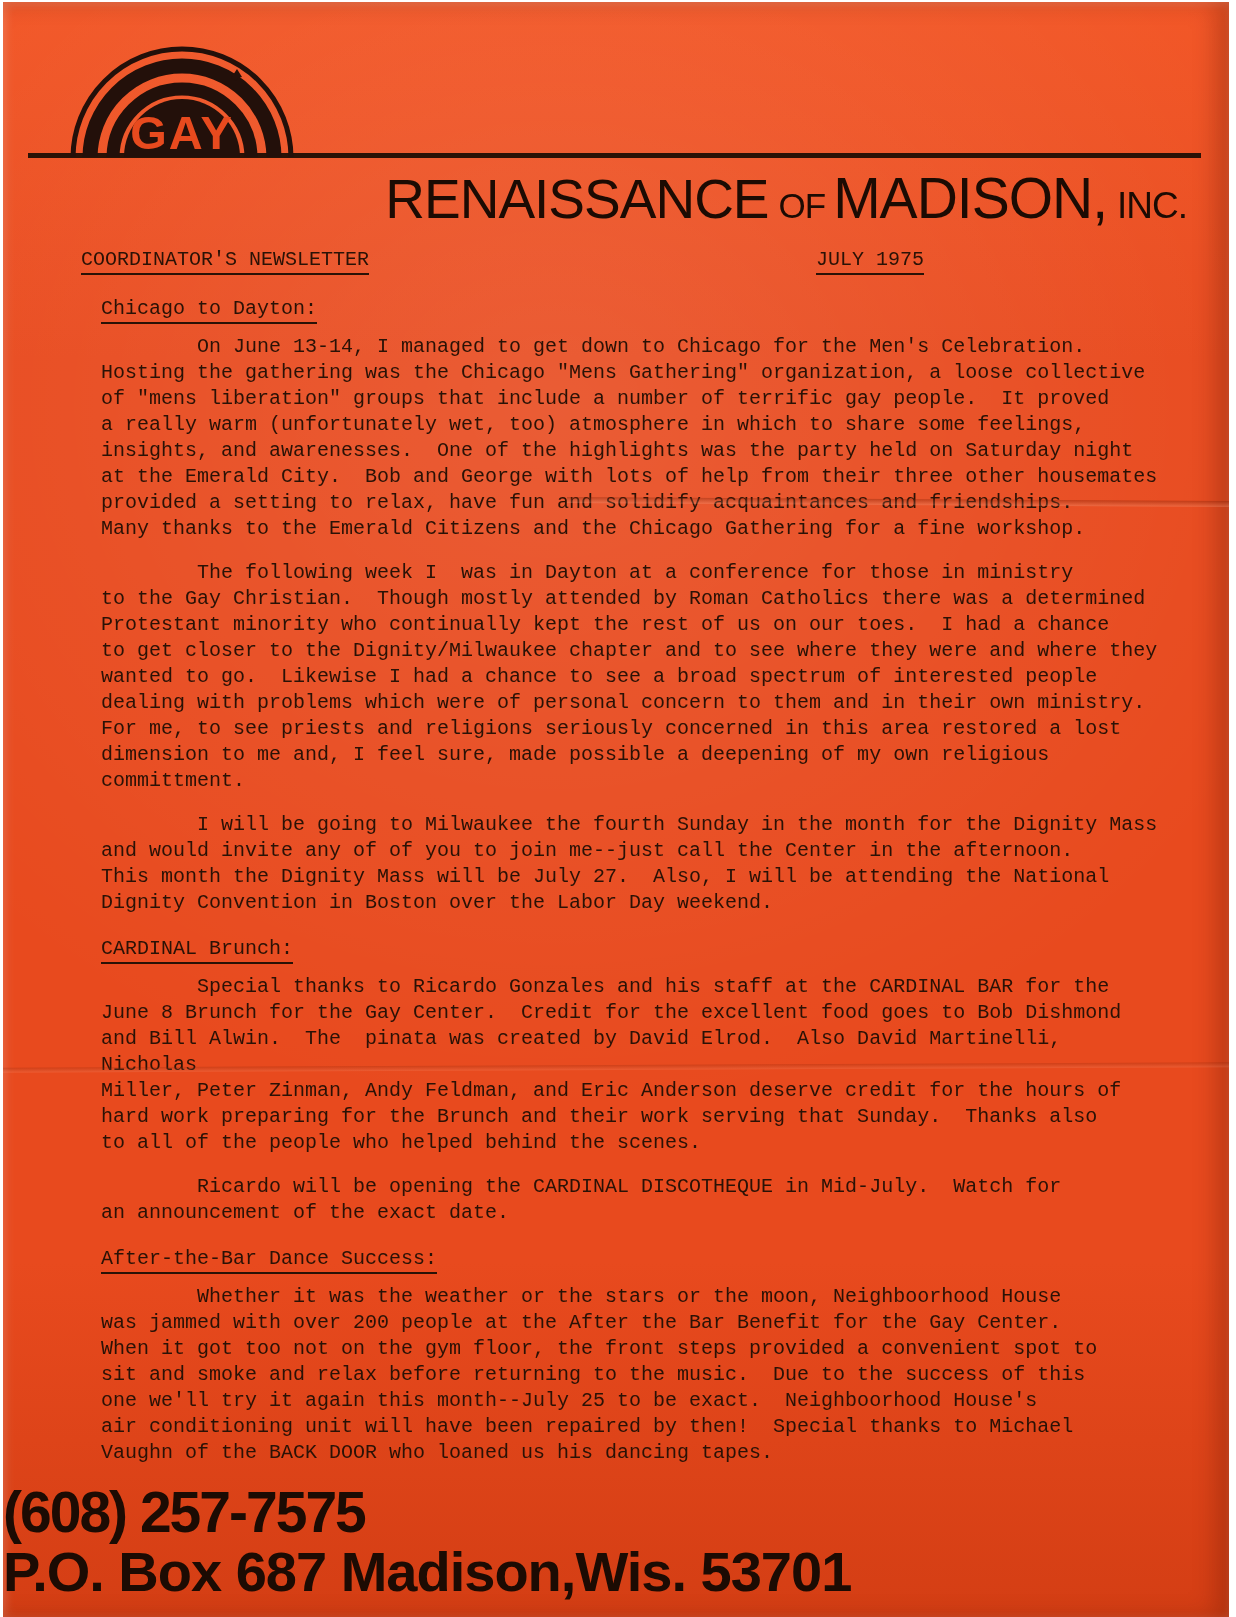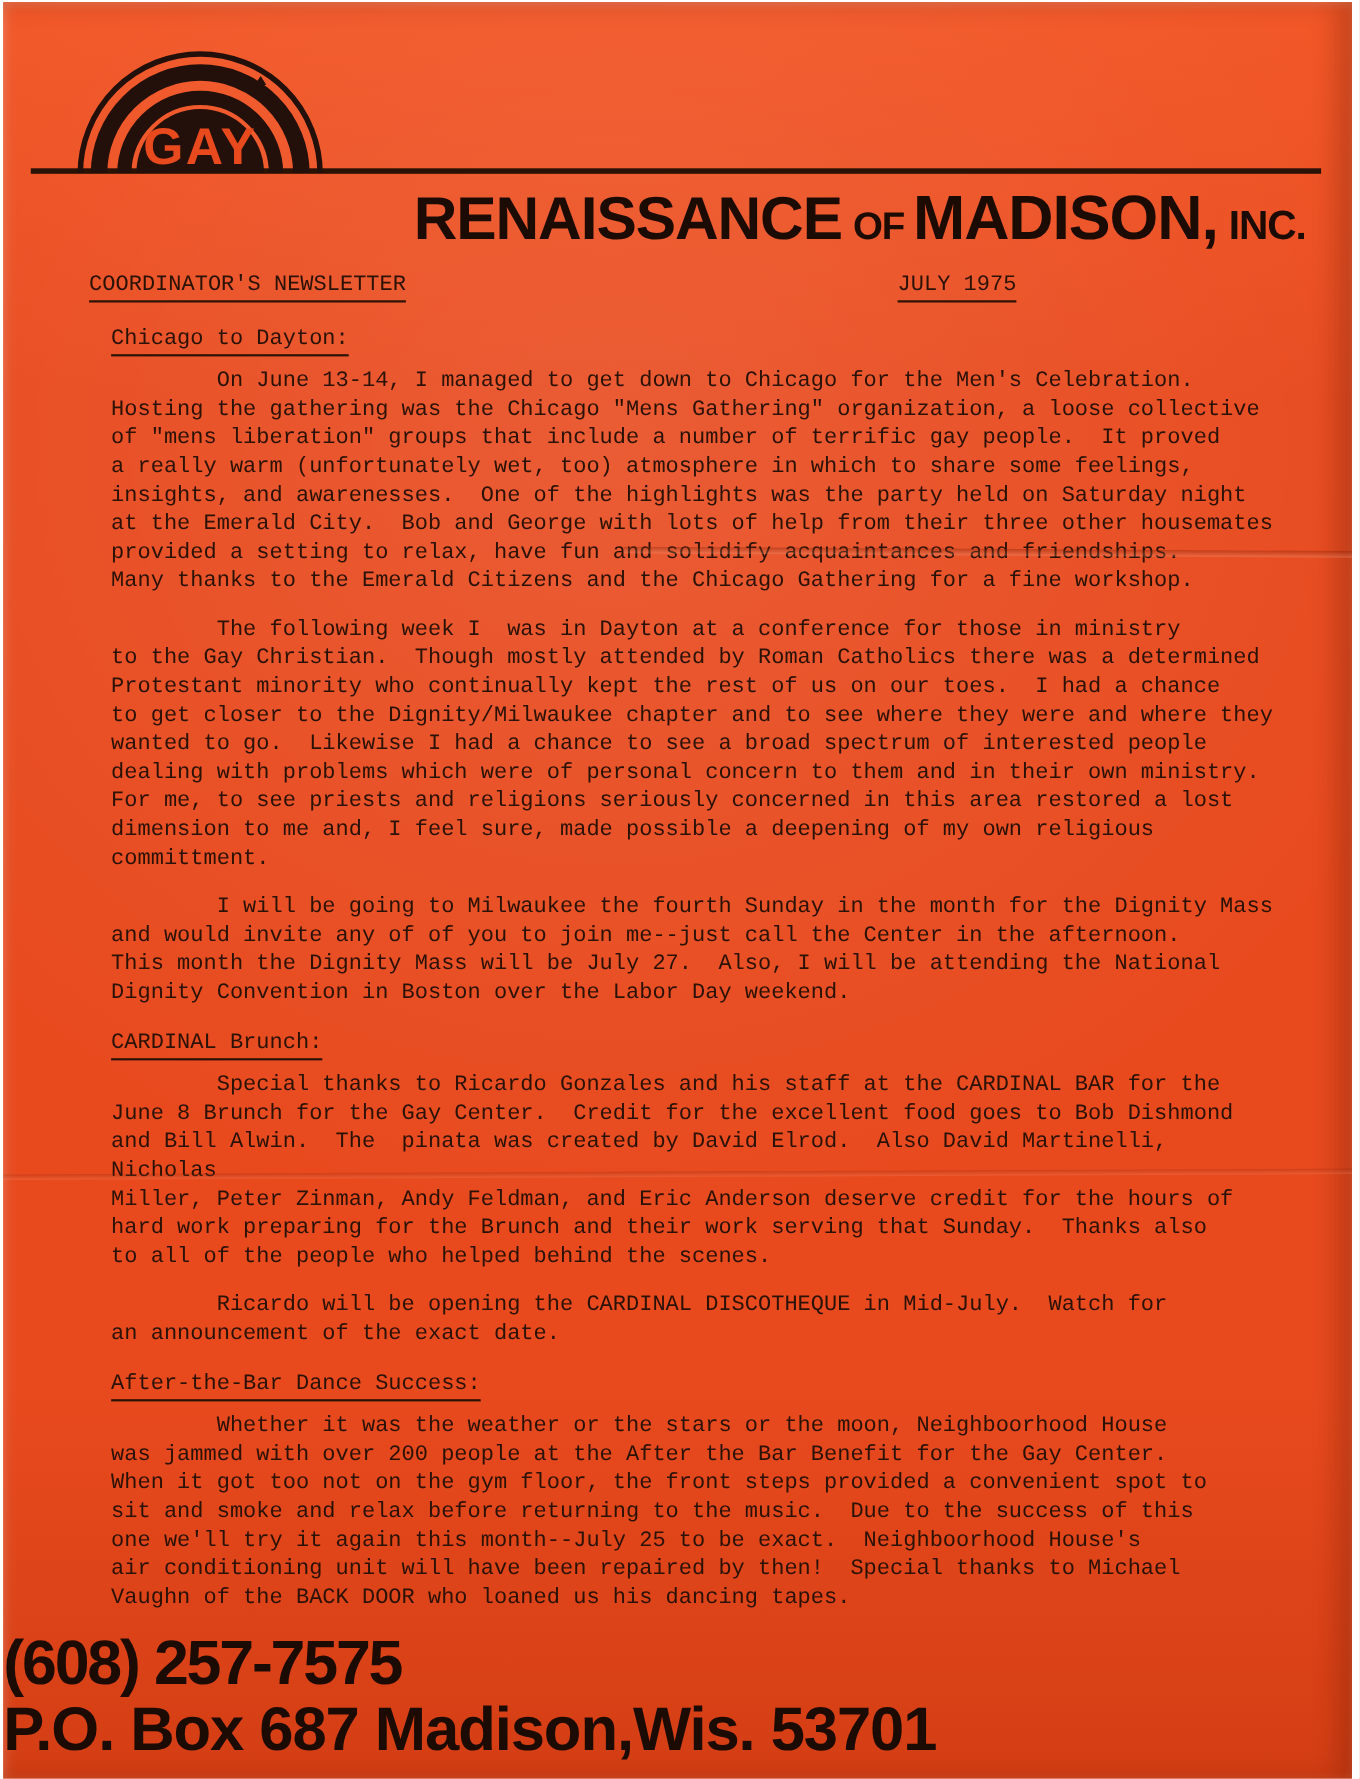--- a/index.html
+++ b/index.html
@@ -37,21 +37,21 @@
   }
   .logo{
     position:absolute;left:33px;top:40px;
     width:292px;height:118px;
   }
   .page-title{
     position:absolute;
     top:163px;right:42px;
     white-space:nowrap;
     color:var(--ink-heavy);
-    font-weight:700;
+    font-weight:400;
     letter-spacing:-1px;
   }
   .page-title .t-big{font-size:55px;}
   .page-title .t-of{font-size:35px;margin:0 8px 0 10px;}
   .page-title .t-city{font-size:57px;}
   .page-title .t-inc{font-size:37px;margin-left:10px;}
   
   .mono{
     font-family:"Liberation Mono", monospace;
     color:var(--ink);

